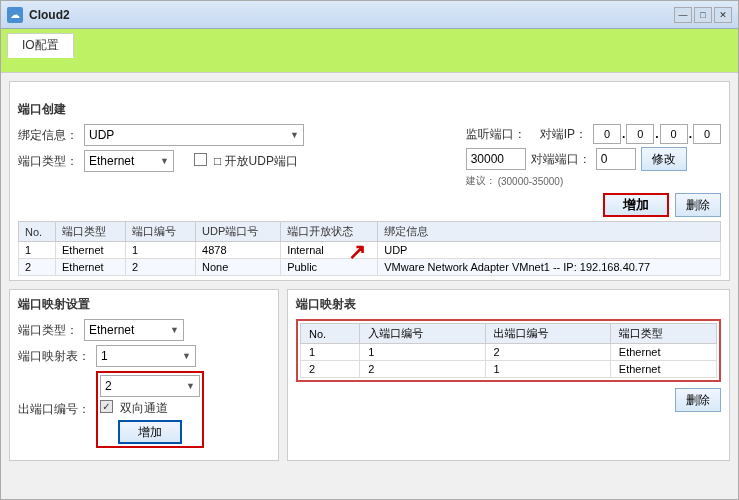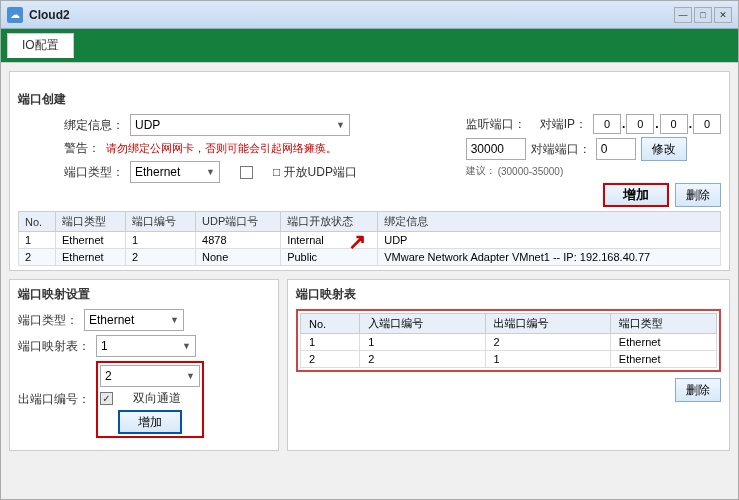--- a/index.html
+++ b/index.html
@@ -60,22 +60,22 @@
       background: #d0dff0;
       border: 1px solid #aaa;
       font-size: 9px;
       display: flex;
       align-items: center;
       justify-content: center;
       cursor: pointer;
       color: #333;
     }
     .tab-bar {
-      background: #15803d;
-      padding: 4px 6px 4px;
+      background: #bef264;
+      padding: 4px 6px 14px;
       border-bottom: 1px solid #ccc;
     }
     .tab {
       display: inline-block;
       padding: 3px 14px;
       background: white;
       border: 1px solid #ccc;
       border-bottom: 1px solid white;
       font-size: 12px;
       cursor: pointer;
@@ -186,22 +186,22 @@
     .port-table td {
       border: 1px solid #ddd;
       padding: 2px 6px;
       background: white;
     }
     .port-table tr:nth-child(even) td {
       background: #f5f9ff;
     }
     .checkbox-row {
       display: flex;
-      align-items: center;
-      gap: 20px;
+      align-items: flex-start;
+      gap: 7px;
     }
     .checkbox-custom {
       width: 13px;
       height: 13px;
       border: 1px solid #777;
       background: white;
       display: flex;
       align-items: center;
       justify-content: center;
       font-size: 10px;
@@ -273,34 +273,30 @@
   <div class="tab-bar">
     <div class="tab">IO配置</div>
   </div>
 
   <div class="main-content">
 
     <div class="section-top">
       <div class="section-title">端口创建</div>
 
       <div style="display:flex; gap:8px; align-items:flex-start;">
-        <div style="flex:1;margin-left:46px;">
+        <div style="flex:1;">
 
           <div class="form-row">
             <span class="label">绑定信息：</span>
             <div class="select-box" style="width:220px;">
               <span>UDP</span>
               <span class="arrow">▼</span>
             </div>
           </div>
 
-          <div class="form-row">
-            <span class="label">警告：</span>
-            <span class="warning-text">请勿绑定公网网卡，否则可能会引起网络瘫痪。</span>
-          </div>
 
           <div class="port-type-row">
             <div style="display:flex; align-items:center; gap:6px;">
               <span class="label">端口类型：</span>
               <div class="select-box" style="width:90px;">
                 <span>Ethernet</span>
                 <span class="arrow">▼</span>
               </div>
             </div>
             <div class="checkbox-row">

